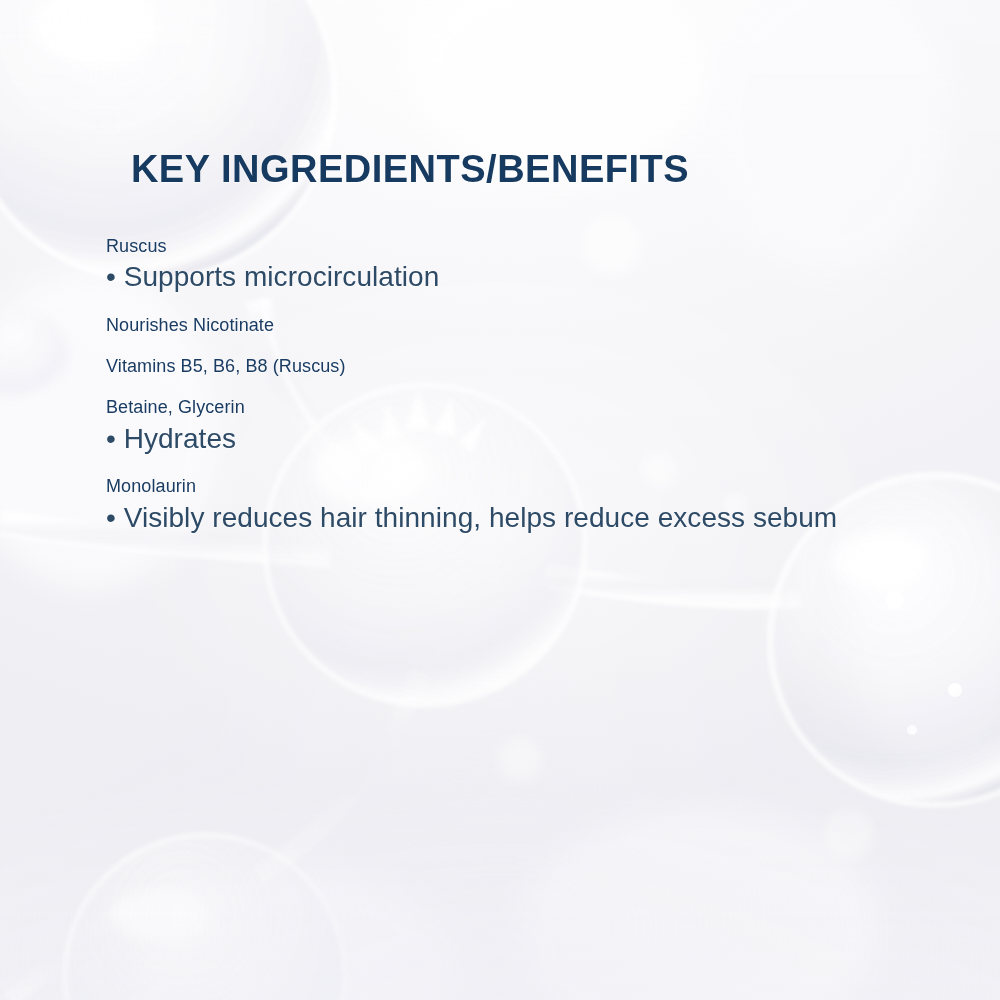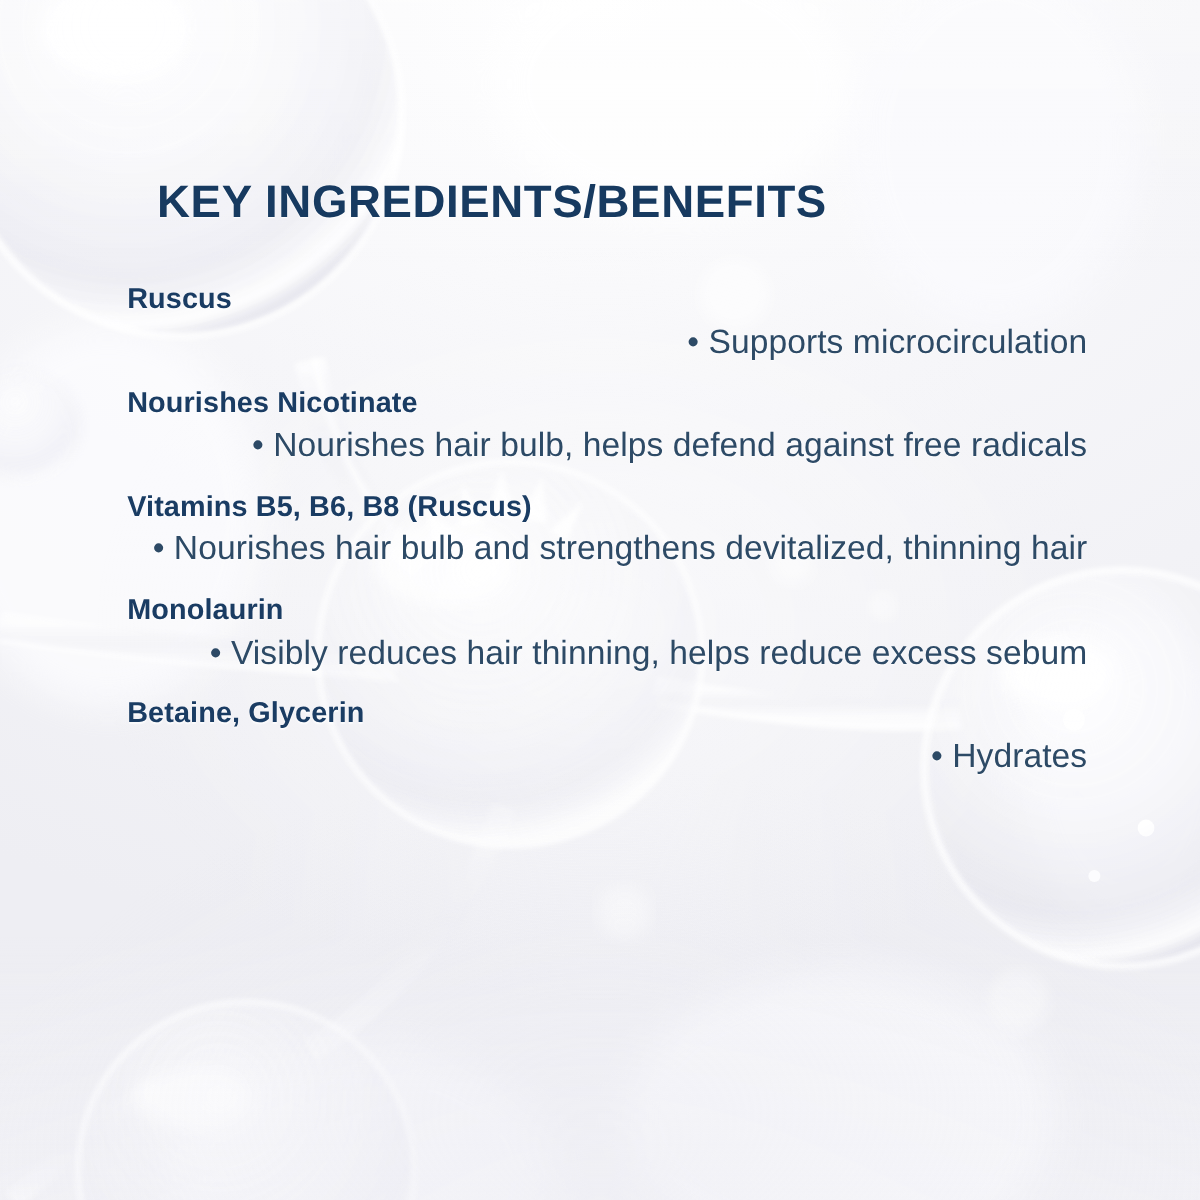--- a/index.html
+++ b/index.html
@@ -69,39 +69,38 @@
     position: absolute;
     top: 235px;
     left: 106px;
     width: 800px;
   }
 
   .entry { margin-bottom: 19px; }
   .entry:last-child { margin-bottom: 0; }
 
   .entry-name {
-    font-size: 24px;
-    font-weight: 700;
+    font-size: 18px;
+    font-weight: 400;
     color: #1a3c63;
     line-height: 1.24;
     letter-spacing: 0.1px;
     text-shadow: 0 1px 1px rgba(255,255,255,0.7);
   }
 
   .entry-benefit {
     font-size: 28px;
     font-weight: 400;
     color: #2d4a66;
     line-height: 1.27;
     letter-spacing: 0.05px;
     margin-top: 2px;
     text-indent: -14px;
     padding-left: 14px;
     text-shadow: 0 1px 1px rgba(255,255,255,0.7);
-    text-align: right;
   }
 </style>
 </head>
 <body>
 
 <div id="poster">
 
   <div class="bg-art">
     <svg viewBox="0 0 1000 1000" xmlns="http://www.w3.org/2000/svg" aria-hidden="true">
       <defs>
@@ -201,33 +200,31 @@
 
     <div class="list">
 
       <div class="entry">
         <div class="entry-name">Ruscus</div>
         <div class="entry-benefit">• Supports microcirculation</div>
       </div>
 
       <div class="entry">
         <div class="entry-name">Nourishes Nicotinate</div>
-        <div class="entry-benefit">• Nourishes hair bulb, helps defend against free radicals</div>
       </div>
 
       <div class="entry">
         <div class="entry-name">Vitamins B5, B6, B8 (Ruscus)</div>
-        <div class="entry-benefit">• Nourishes hair bulb and strengthens devitalized, thinning hair</div>
+      </div>
+
+      <div class="entry">
+        <div class="entry-name">Betaine, Glycerin</div>
+        <div class="entry-benefit">• Hydrates</div>
       </div>
 
       <div class="entry">
         <div class="entry-name">Monolaurin</div>
         <div class="entry-benefit">• Visibly reduces hair thinning, helps reduce excess sebum</div>
-      </div>
-
-      <div class="entry">
-        <div class="entry-name">Betaine, Glycerin</div>
-        <div class="entry-benefit">• Hydrates</div>
       </div>
 
     </div>
   </div>
 </div>
 
 </body></html>

